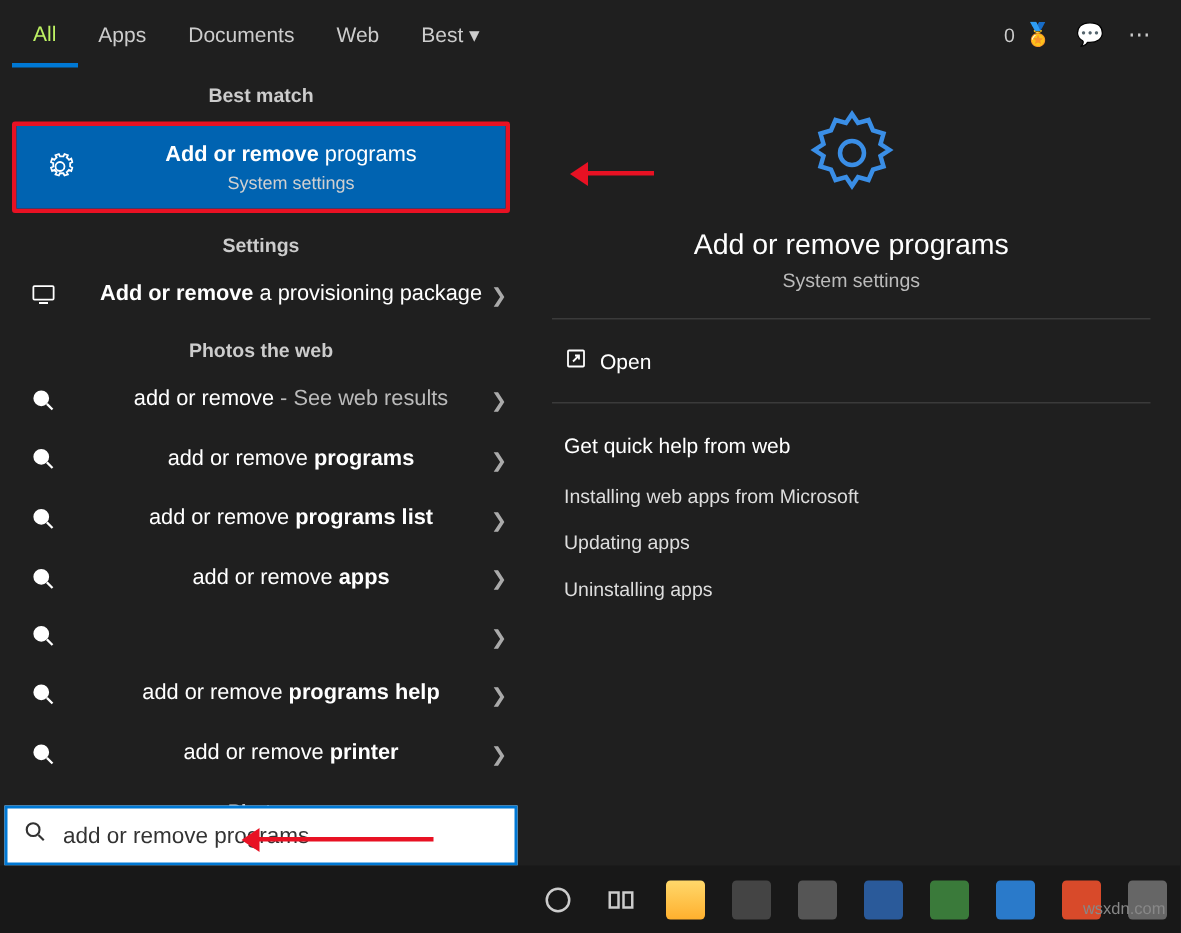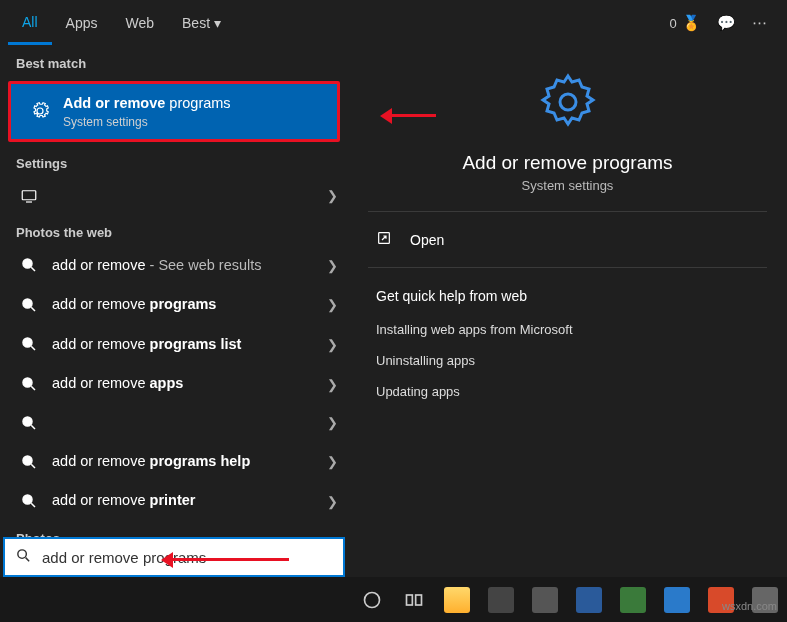--- a/index.html
+++ b/index.html
@@ -1,27 +1,27 @@
 <!DOCTYPE html>
 <html><head>
 <meta charset="utf-8">
 <style>
 * { margin: 0; padding: 0; box-sizing: border-box; font-family: "Segoe UI", Arial, sans-serif; }
 body { width: 787px; height: 622px; background: #1f1f1f; color: #fff; overflow: hidden; position: relative; }
 
 .tabs { display: flex; align-items: center; height: 46px; background: #1f1f1f; padding: 0 8px; }
 .tab { padding: 12px 14px; font-size: 14px; color: #ccc; cursor: pointer; }
-.tab.active { color: #0ea5e9; border-bottom: 3px solid #0078d4; font-weight: 500; }
+.tab.active { color: #bef264; border-bottom: 3px solid #0078d4; font-weight: 500; }
 .tab-spacer { flex: 1; }
 .tab-icons { display: flex; align-items: center; gap: 16px; padding-right: 12px; color: #ccc; }
 .rewards { display: flex; align-items: center; gap: 6px; font-size: 13px; }
 .medal-icon, .feedback-icon, .more-dots { font-size: 15px; cursor: pointer; }
 
 .main { display: flex; height: 531px; }
-.left { width: 348px; background: #1f1f1f; overflow-y: auto; }
+.left { width: 348px; background: #1f1f1f; overflow-y: auto; text-align: center; }
 .right { flex: 1; background: #1f1f1f; padding: 0 20px; }
 
 .section-label { font-size: 13px; color: #ccc; padding: 10px 16px 6px; font-weight: 600; }
 
 .best-match { margin: 4px 8px; border: 3px solid #e81123; border-radius: 2px; }
 .item { display: flex; align-items: center; padding: 10px 12px; cursor: pointer; position: relative; }
 .item.selected { background: #0063b1; }
 .item-icon { width: 34px; display: flex; justify-content: center; font-size: 20px; color: #fff; }
 .item-body { flex: 1; margin-left: 6px; }
 .item-title { font-size: 14.5px; color: #fff; line-height: 1.35; }
@@ -33,21 +33,21 @@
 
 .arrow-annot { position: absolute; left: 372px; top: 108px; width: 64px; height: 16px; }
 .arrow-annot::before { content: ""; position: absolute; right: 0; top: 6px; width: 50px; height: 3px; background: #e81123; }
 .arrow-annot::after { content: ""; position: absolute; left: 0; top: 0; border: 8px solid transparent; border-right: 12px solid #e81123; }
 
 .detail-head { text-align: center; padding: 24px 0 18px; border-bottom: 1px solid #3a3a3a; }
 .big-gear svg { width: 64px; height: 64px; stroke: #3a8ee6; fill: none; stroke-width: 3; }
 .detail-title { font-size: 19px; margin-top: 14px; font-weight: 400; }
 .detail-sub { font-size: 13px; color: #bbb; margin-top: 4px; }
 
-.detail-row { display: flex; align-items: center; gap: 18px; padding: 18px 8px; border-bottom: 1px solid #3a3a3a; font-size: 14px; cursor: pointer; }
+.detail-row { display: flex; align-items: center; gap: 8px; padding: 18px 8px; border-bottom: 1px solid #3a3a3a; font-size: 14px; cursor: pointer; }
 .open-icon svg { width: 16px; height: 16px; stroke: #fff; fill: none; stroke-width: 1.8; }
 
 .help-head { font-size: 14px; font-weight: 400; padding: 20px 8px 10px; }
 .help-link { font-size: 13px; color: #ddd; padding: 8px 8px; cursor: pointer; }
 
 .search-bar { position: absolute; bottom: 45px; left: 3px; width: 342px; height: 40px; background: #fff; border: 2px solid #0078d4; display: flex; align-items: center; padding: 0 10px; }
 .search-bar .mag svg { width: 17px; height: 17px; stroke: #333; fill: none; stroke-width: 2; }
 .search-input { border: none; outline: none; font-size: 15px; margin-left: 10px; flex: 1; color: #333; }
 .search-arrow { position: absolute; left: 148px; bottom: 7px; width: 140px; height: 16px; }
 .search-arrow::before { content: ""; position: absolute; left: 12px; top: 6px; width: 124px; height: 3px; background: #e81123; }
@@ -57,20 +57,21 @@
 .tb-icon { width: 24px; height: 24px; display: flex; align-items: center; justify-content: center; color: #ccc; cursor: pointer; }
 .tb-app { width: 26px; height: 26px; border-radius: 3px; cursor: pointer; }
 .watermark { position: absolute; right: 10px; bottom: 10px; font-size: 11px; color: #888; }
 </style>
 </head>
 <body>
 
 <div class="tabs">
   <div class="tab active">All</div>
   <div class="tab">Apps</div>
+  <div class="tab">Documents</div>
   <div class="tab">Web</div>
   <div class="tab"><span>Best</span> ▾</div>
   <div class="tab-spacer"></div>
   <div class="tab-icons">
     <div class="rewards">
       <span>0</span>
       <span class="medal-icon">🏅</span>
     </div>
     <span class="feedback-icon">💬</span>
     <span class="more-dots">⋯</span>
@@ -95,20 +96,23 @@
       </div>
     </div>
 
     <div class="section-label">Settings</div>
     <div class="item">
       <div class="item-icon sys-sm">
         <svg viewBox="0 0 24 24">
             <rect x="3" y="5" width="18" height="12" rx="1" fill="none" stroke="#fff" stroke-width="1.6"></rect>
             <path d="M8 20h8" stroke="#fff" stroke-width="1.6"></path>
           </svg>
+      </div>
+      <div class="item-body">
+        <div class="item-title"><span class="bold">Add or remove</span><span> a provisioning package</span></div>
       </div>
       <span class="chev">❯</span>
     </div>
 
     <div class="section-label">Photos the web</div>
     <div id="web-list">
         <div class="item">
     <div class="item-icon mag-sm">
       <svg viewBox="0 0 24 24" fill="none" stroke="#fff" stroke-width="2">
               <circle cx="10" cy="10" r="6"></circle>
@@ -209,22 +213,22 @@
       <span class="open-icon">
         <svg viewBox="0 0 24 24">
             <rect x="4" y="4" width="16" height="16" rx="1"></rect>
             <path d="M9 15l6-6M11 9h4v4"></path>
           </svg>
       </span>
       <span>Open</span>
     </div>
     <div class="help-head">Get quick help from web</div>
     <div class="help-link">Installing web apps from Microsoft</div>
+    <div class="help-link">Updating apps</div>
     <div class="help-link">Uninstalling apps</div>
-    <div class="help-link">Updating apps</div>
   </div>
 </div>
 
 <div class="arrow-annot"></div>
 
 <div class="search-bar">
   <span class="mag">
     <svg viewBox="0 0 24 24">
         <circle cx="10" cy="10" r="6"></circle>
         <path d="M15 15l5 5"></path>

